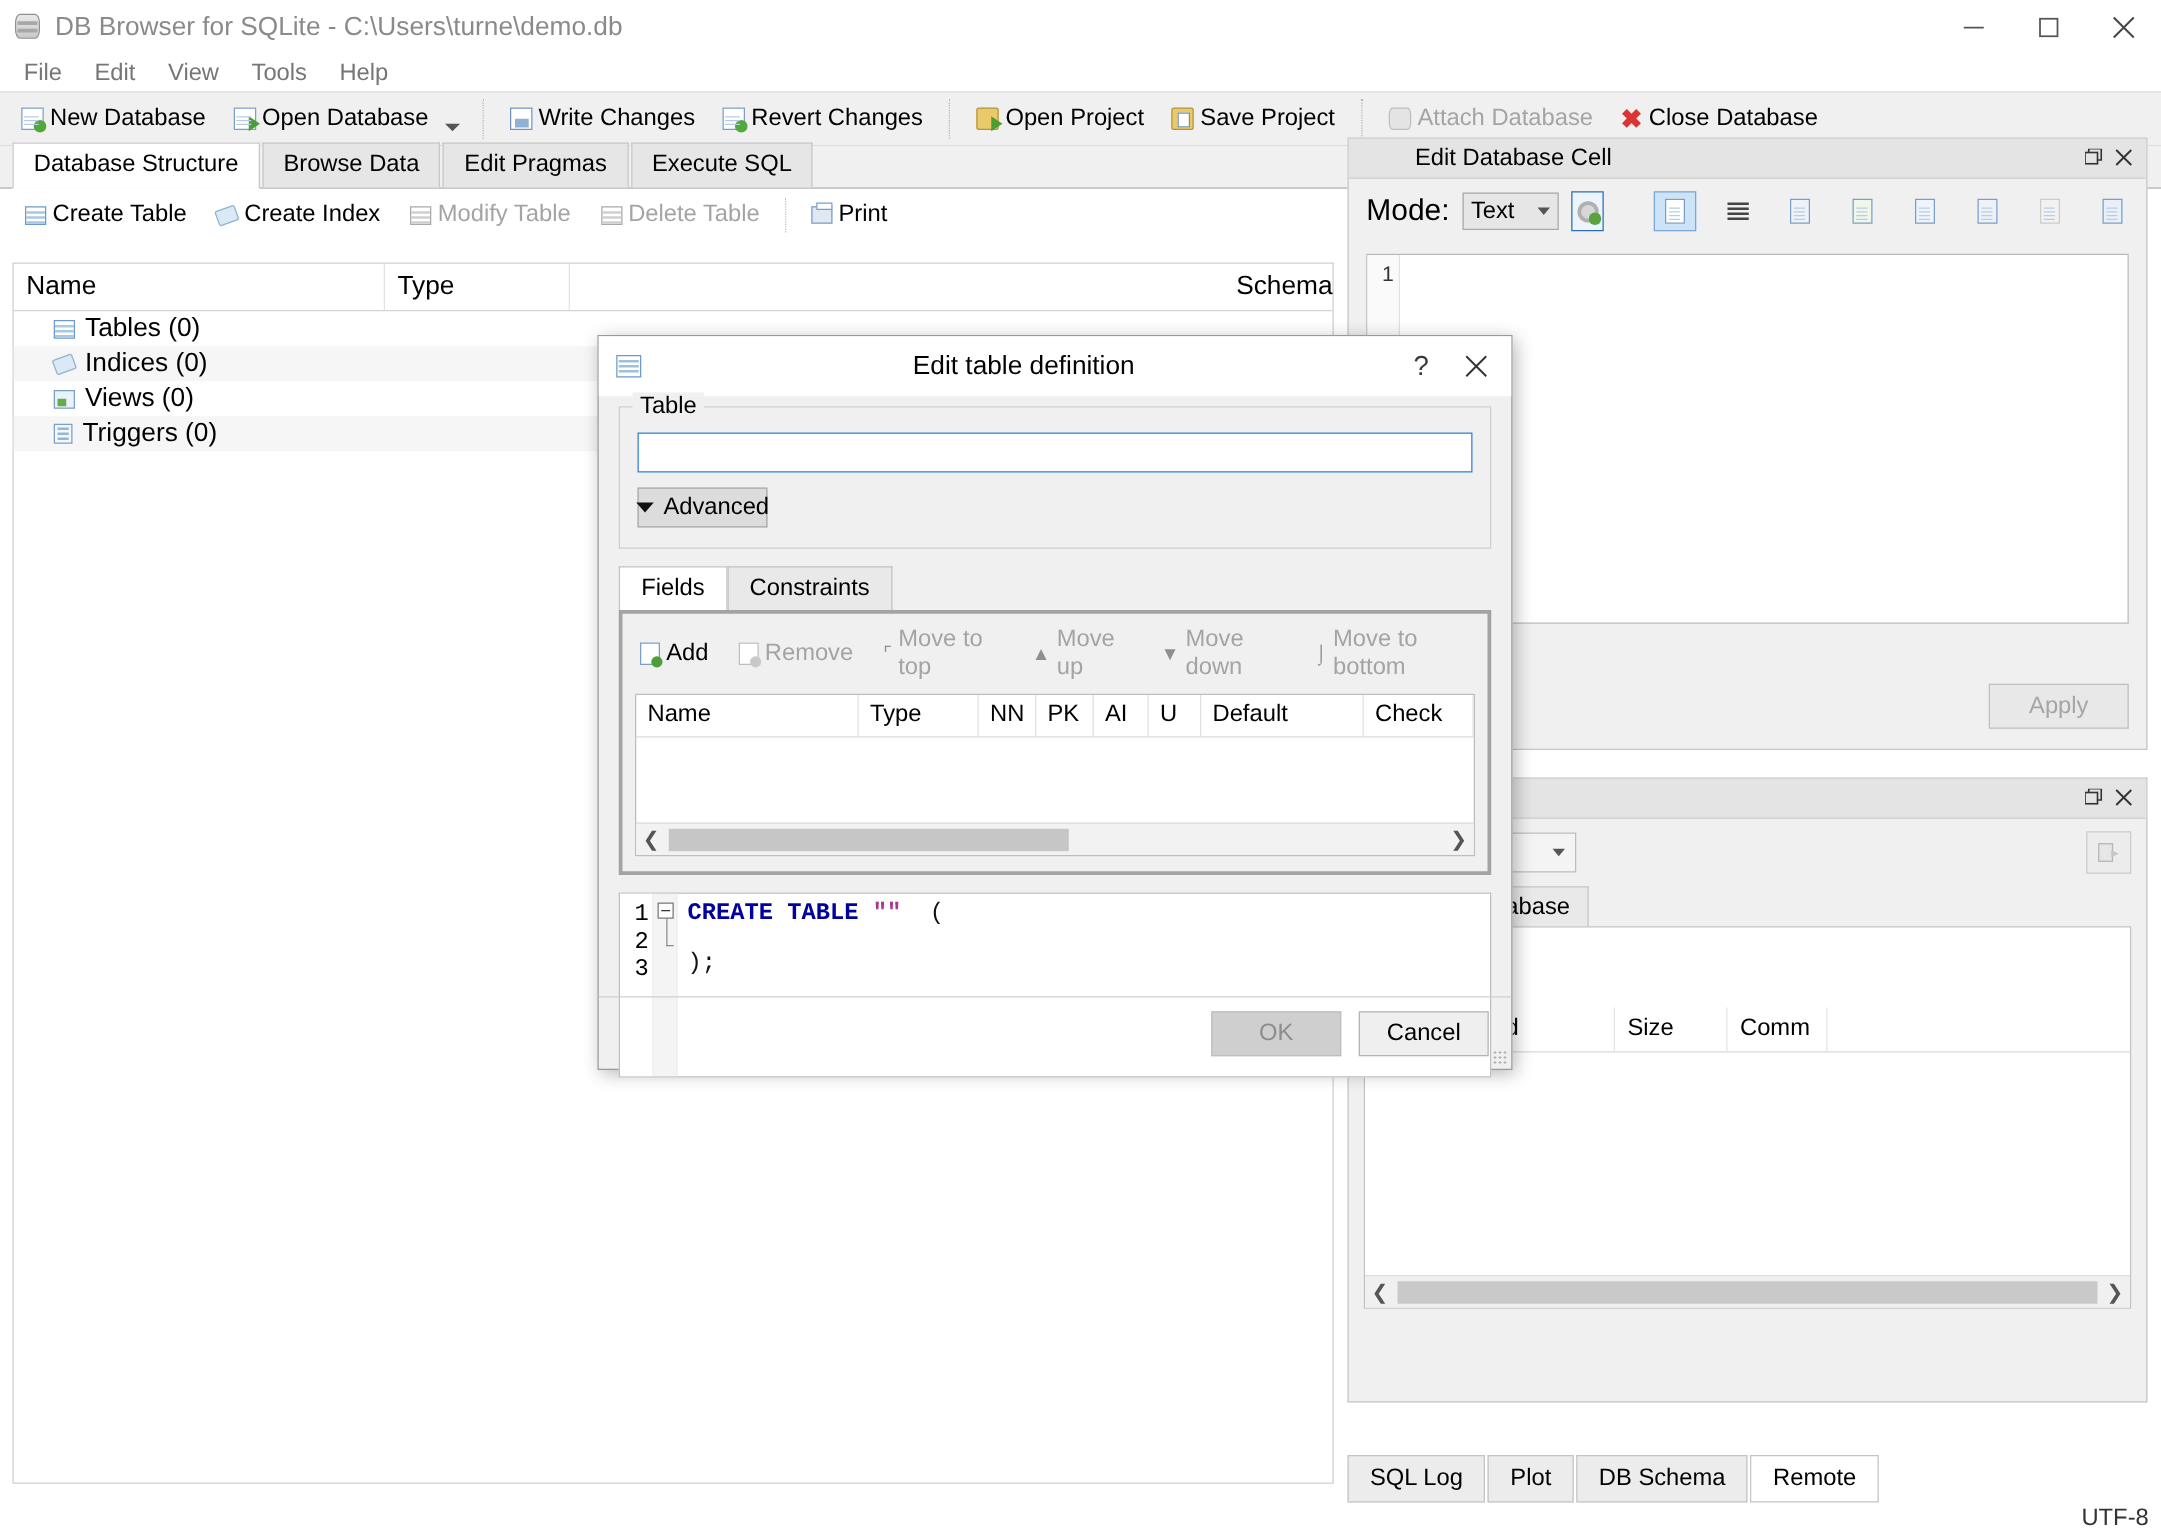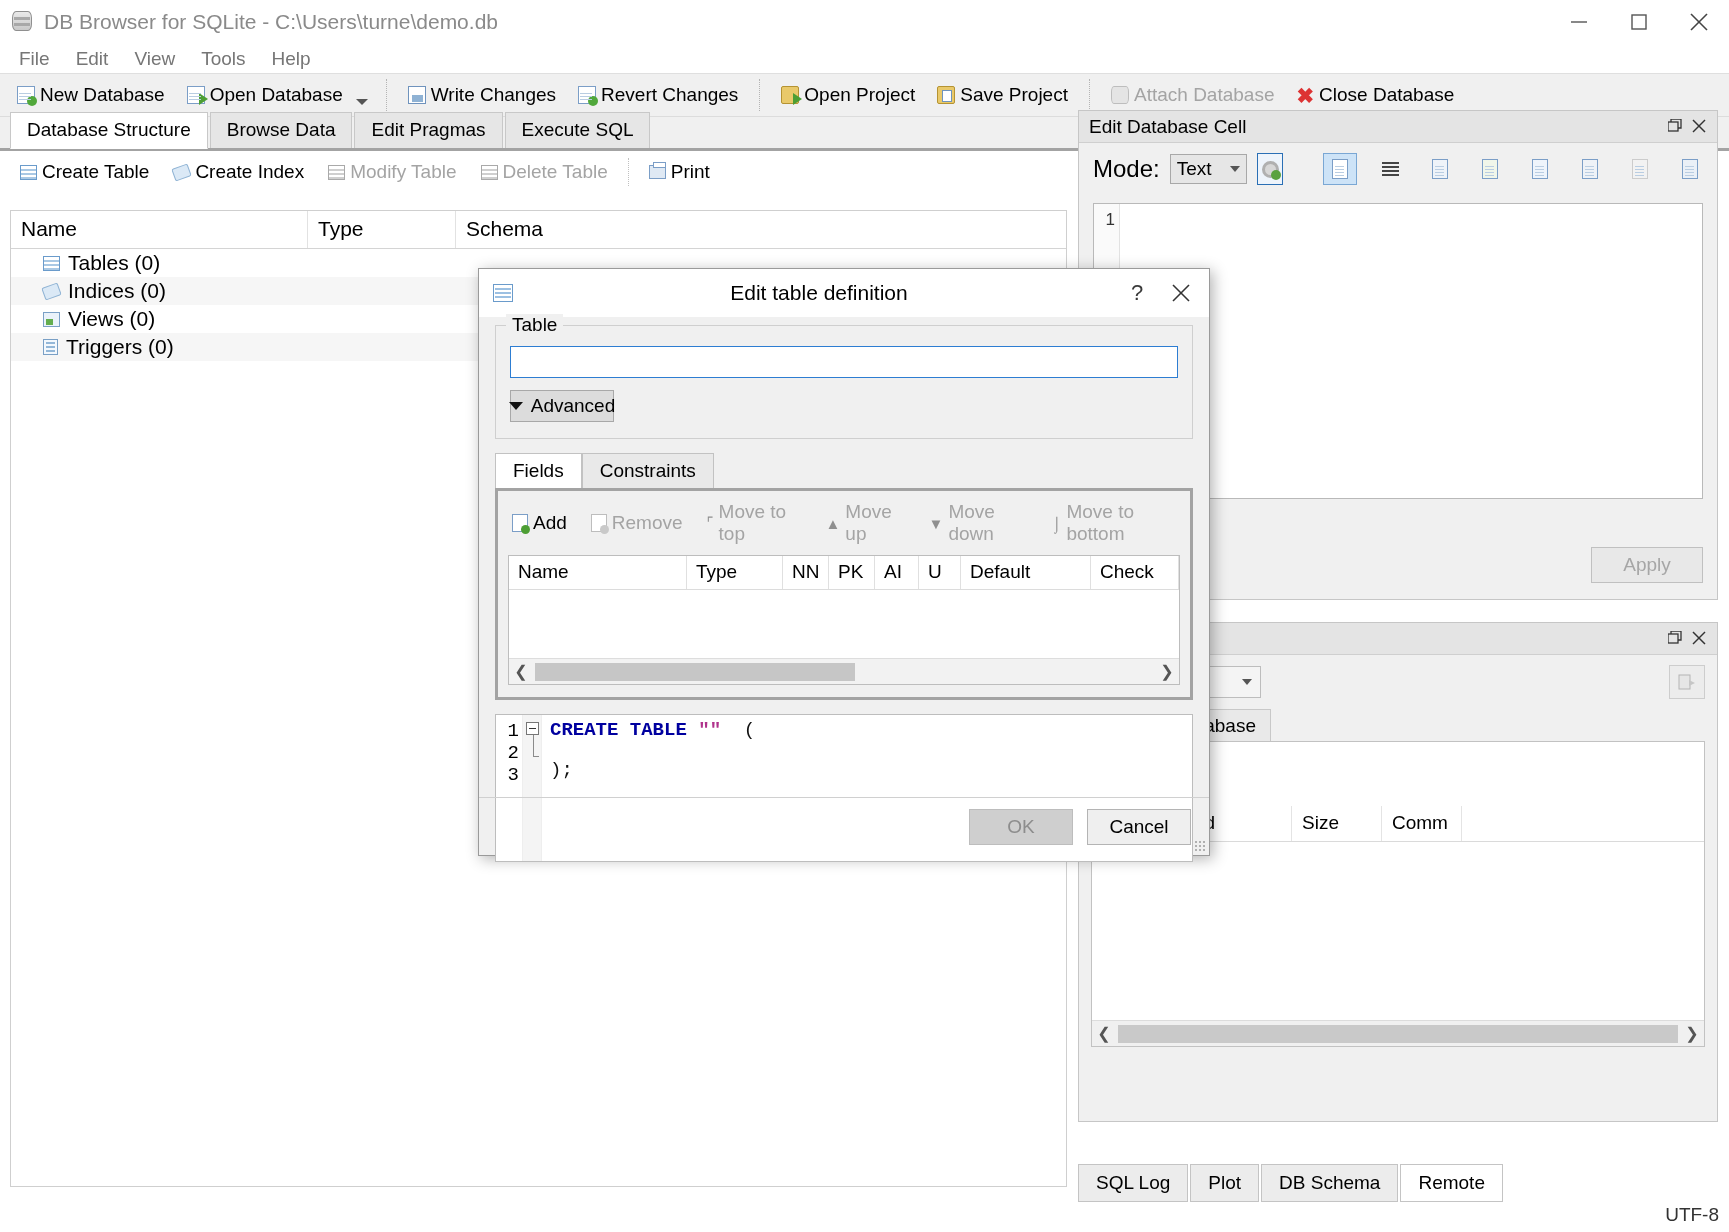--- a/index.html
+++ b/index.html
@@ -60,21 +60,21 @@
   .badge{ position:absolute; right:-3px; bottom:-3px; width:10px;height:10px;border-radius:50%;}
   .badge.green{ background:#51a83b; }
   .ic-green-arrow{ position:absolute; right:-4px; bottom:-2px; width:0;height:0;
      border-top:6px solid transparent;border-bottom:6px solid transparent;border-left:9px solid #4c9e34;}
   .ic-save{ background:#fff;border:1px solid #6f93bd;}
   .ic-save:after{content:"";position:absolute;left:3px;bottom:1px;width:11px;height:7px;background:#8fb2d4;}
   .x-red{ color:#d33; font-weight:bold; font-size:21px; line-height:1;}
 
   
   .tabstrip{ height:34px; background:#f0f0f0; display:flex; align-items:flex-end;
-             padding-left:10px; border-bottom:3px solid #a3a3a3;}
+             padding-left:10px; border-bottom:1px solid #a3a3a3;}
   .tab{ padding:6px 16px 7px; font-size:19px; background:#e6e6e6;
         border:1px solid #c8c8c8; border-bottom:none; margin-right:2px; color:#000;}
   .tab.active{ background:#ffffff; border-bottom:1px solid #fff; margin-bottom:-1px;}
 
   
   .structbar{ height:42px; background:#ffffff; display:flex; align-items:center; padding-left:8px;}
   .sbtn{ display:flex; align-items:center; gap:5px; padding:4px 12px; font-size:19px;}
   .sbtn.disabled{ color:#a4a4a4;}
   .sb-sep{ width:1px; height:28px; border-left:1px dotted #c0c0c0; margin:0 8px;}
   .ic-tbl{ width:17px;height:15px;border:1px solid #6a9bcb;background:#fff; position:relative;}
@@ -88,35 +88,35 @@
   .ic-print{ width:17px;height:14px;background:#dfe9f4;border:1px solid #7b9ec7;position:relative;}
   .ic-print:before{content:"";position:absolute;left:3px;top:-4px;width:11px;height:4px;background:#fff;border:1px solid #7b9ec7;}
 
   
   .treewrap{ position:absolute; left:10px; top:210px; width:1057px; bottom:45px;
              border:1px solid #cfcfcf; background:#fff; }
   .treehead{ display:flex; height:38px; border-bottom:1px solid #d4d4d4;}
   .th{ font-size:21px; padding:6px 0 0 10px; }
   .th.c1{ width:297px; border-right:1px solid #e2e2e2;}
   .th.c2{ width:148px; border-right:1px solid #e2e2e2;}
-  .th.c3{ flex:1; }
+  .th.c3{ flex:1;text-align:right; }
   .trow{ display:flex; align-items:center; height:28px; padding-left:32px; gap:8px; font-size:21px;}
   .trow.alt{ background:#f6f6f6;}
   .ic-tree{ width:17px;height:15px; }
   .ic-views{ width:17px;height:15px;border:1px solid #7aa0c6;background:#eaf2fa;position:relative;}
   .ic-views:after{content:"";position:absolute;left:2px;bottom:1px;width:7px;height:6px;background:#63ad4e;}
   .ic-trig{ width:15px;height:16px;border:1px solid #7aa0c6;background:#f3f8fd;position:relative;}
   .ic-trig:after{content:"";position:absolute;left:2px;top:2px;right:2px;height:2px;background:#93b7d8;
     box-shadow:0 4px 0 #93b7d8, 0 8px 0 #93b7d8;}
 
   
   .dock{ position:absolute; background:#f0f0f0; border:1px solid #c6c6c6;}
   .dockhead{ height:32px; background:#e4e4e4; display:flex; align-items:center;
              padding:0 6px 0 10px; font-size:19px; border-bottom:1px solid #cfcfcf;}
-  .dockhead .dtitle{ flex:1; }
+  .dockhead .dtitle{ flex:1;margin-left:43px; }
   .dockbtn{ width:24px;height:24px;display:flex;align-items:center;justify-content:center;color:#333;font-size:17px;}
 
   .cell-dock{ left:1078px; top:110px; width:640px; height:490px; }
   .moderow{ display:flex; align-items:center; padding:10px 10px 6px 14px; gap:10px;}
   .moderow .lbl{ font-size:24px;}
   .combo{ width:100px; height:30px; background:#e6e6e6; border:1px solid #a8a8a8;
           display:flex; align-items:center; padding:0 6px; font-size:19px; position:relative;}
   .combo .cv{ flex:1; }
   .chev{ width:0;height:0;border-left:5px solid transparent;border-right:5px solid transparent;
          border-top:6px solid #555;}

